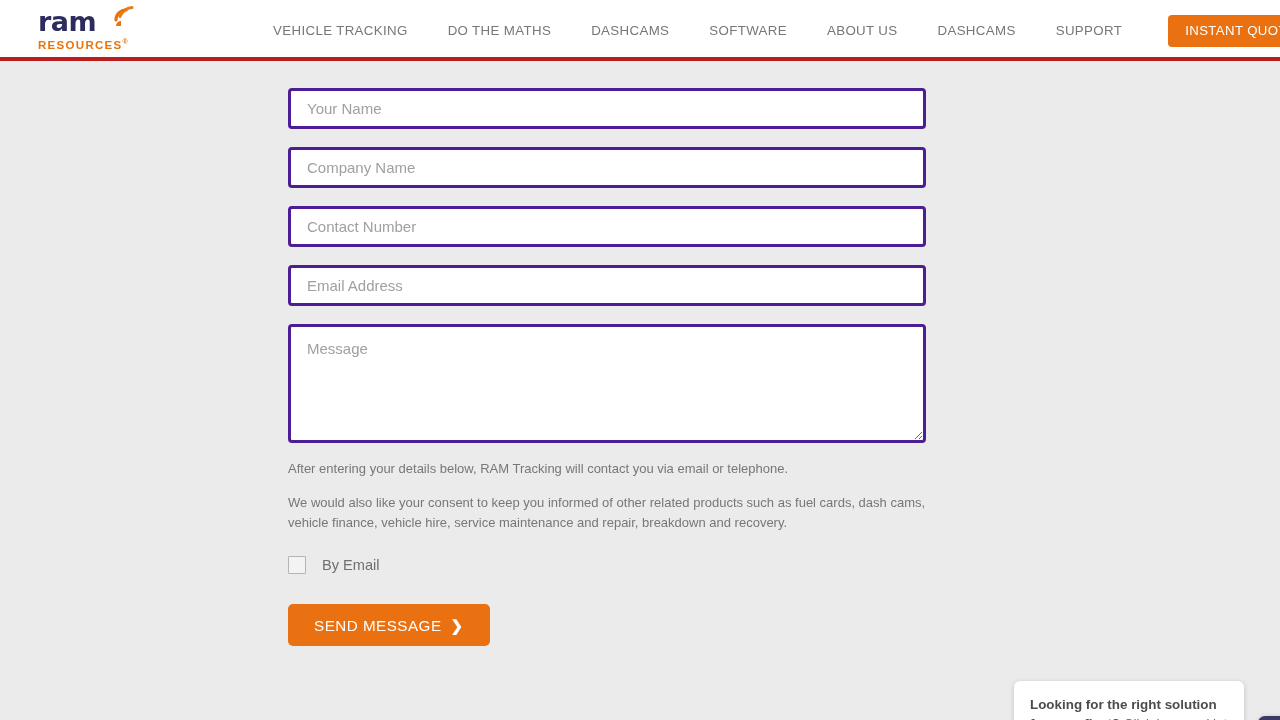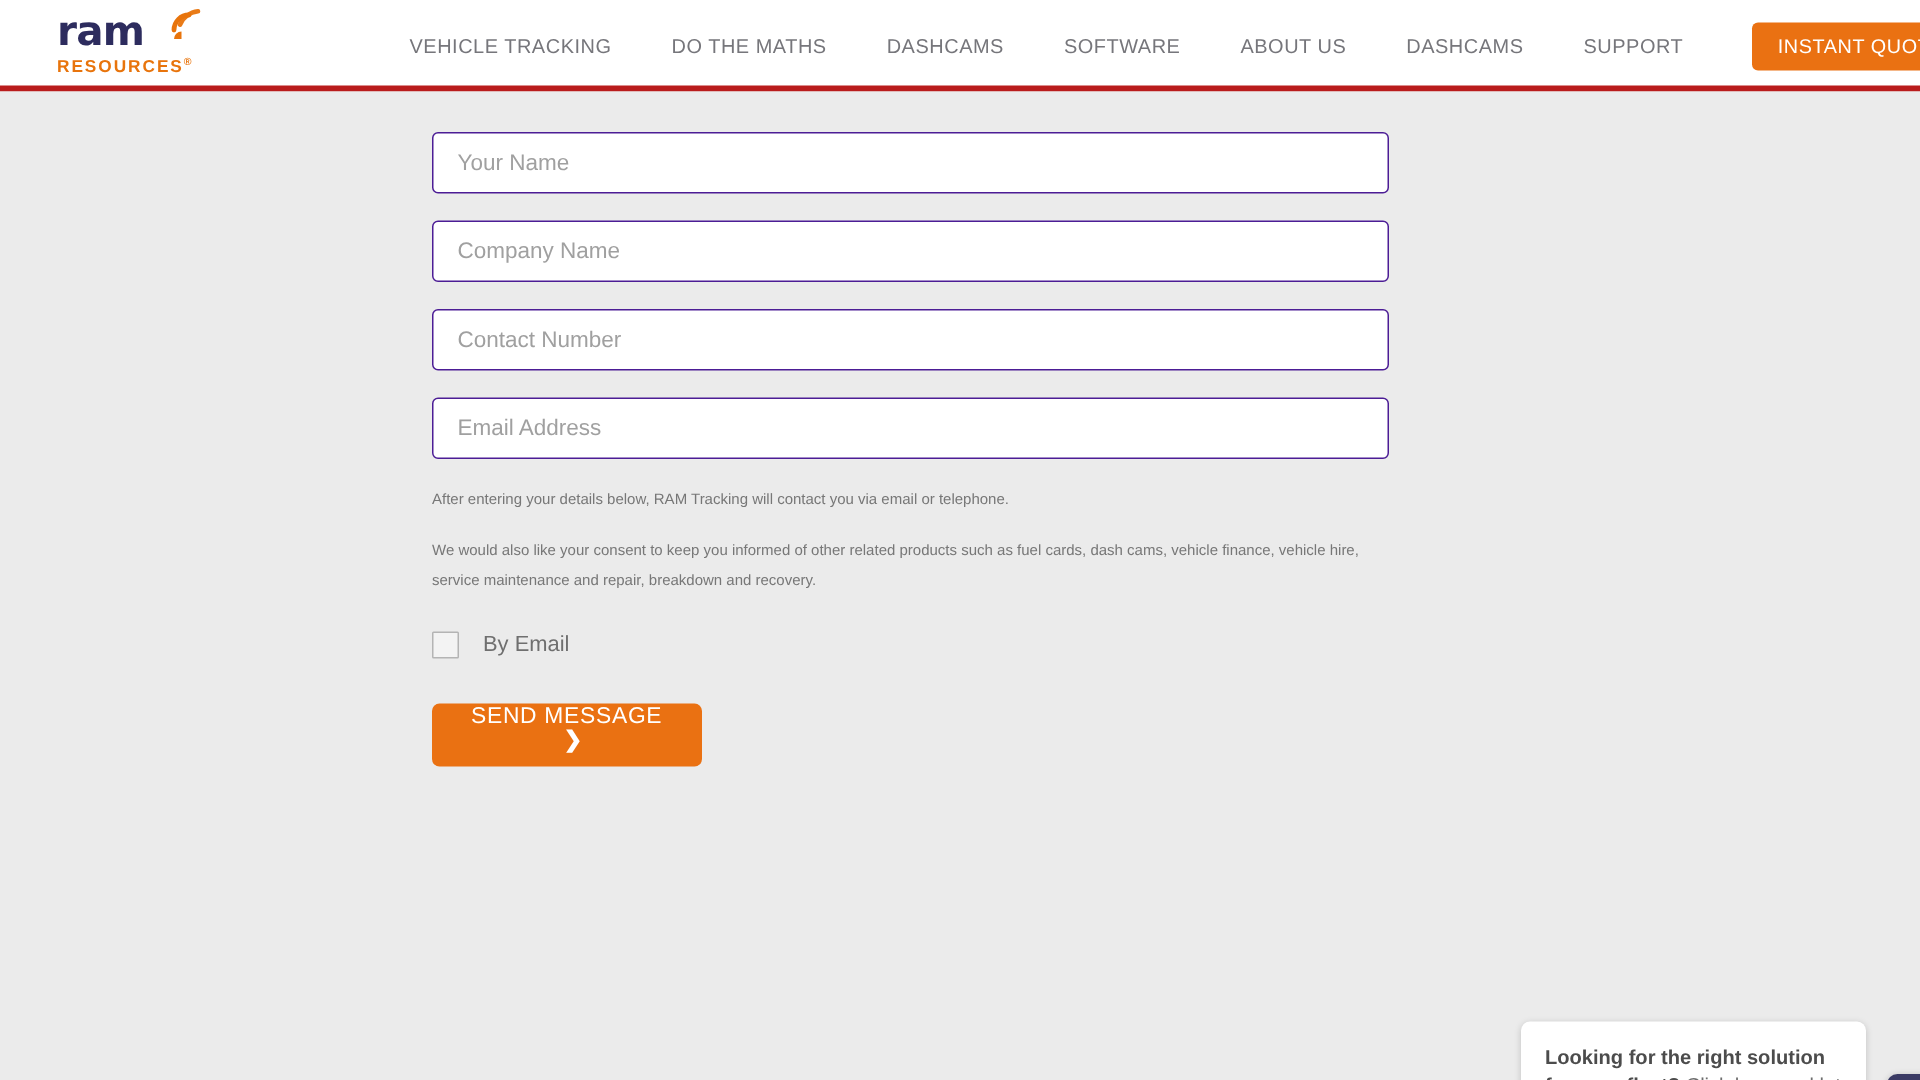--- a/index.html
+++ b/index.html
@@ -117,39 +117,39 @@
     position: absolute;
     left: 288px;
     top: 27px;
     width: 638px;
   }
   .field {
     display: block;
     width: 638px;
     height: 41px;
     background: #ffffff;
-    border: 1px solid #4c1d95;
+    border: 3px solid #4c1d95;
     border-radius: 4px;
     padding: 0 16px;
     font-size: 15px;
     color: #555;
     font-family: "Liberation Sans", sans-serif;
     margin-bottom: 18px;
     outline: none;
   }
   .field::placeholder { color: #a0a0a0; opacity: 1; }
   textarea.field {
     height: 119px;
     padding-top: 11px;
     resize: vertical;
     line-height: 1.4;
     margin-bottom: 16px;
   }
   .para {
-    font-size: 10px;
+    font-size: 13px;
     color: #777777;
     line-height: 20px;
     margin: 0 0 14px 0;
     max-width: 640px;
     font-family: "Liberation Sans", sans-serif;
   }
   .para.second { margin-bottom: 22px; }
 
   .check-row {
     display: flex;
@@ -182,21 +182,20 @@
     height: 42px;
     padding: 0 26px;
     background: #ea7112;
     color: #ffffff;
     border: none;
     border-radius: 5px;
     font-size: 15.2px;
     letter-spacing: 0.5px;
     cursor: pointer;
     font-family: "Liberation Sans", sans-serif;
-    flex-direction: column;
   }
   .send-button .chev {
     margin-left: 9px;
     font-size: 15px;
     font-weight: bold;
     line-height: 1;
   }
 
   
   .chat-bubble {
@@ -273,20 +272,21 @@
   <form class="form-wrap">
 
     <input class="field" type="text" placeholder="Your Name" style="">
 
     <input class="field" type="text" placeholder="Company Name" style="">
 
     <input class="field" type="text" placeholder="Contact Number" style="">
 
     <input class="field" type="text" placeholder="Email Address" style="">
 
+    <textarea class="field" placeholder="Message" style=""></textarea>
 
     <p class="para">After entering your details below, RAM Tracking will contact you via email or telephone.</p>
 
     <p class="para second">We would also like your consent to keep you informed of other related products such as fuel cards, dash cams, vehicle finance, vehicle hire, service maintenance and repair, breakdown and recovery.</p>
 
 
     <div class="check-row">
       <span class="checkbox"></span>
       <span class="check-label">By Email</span>
     </div>

